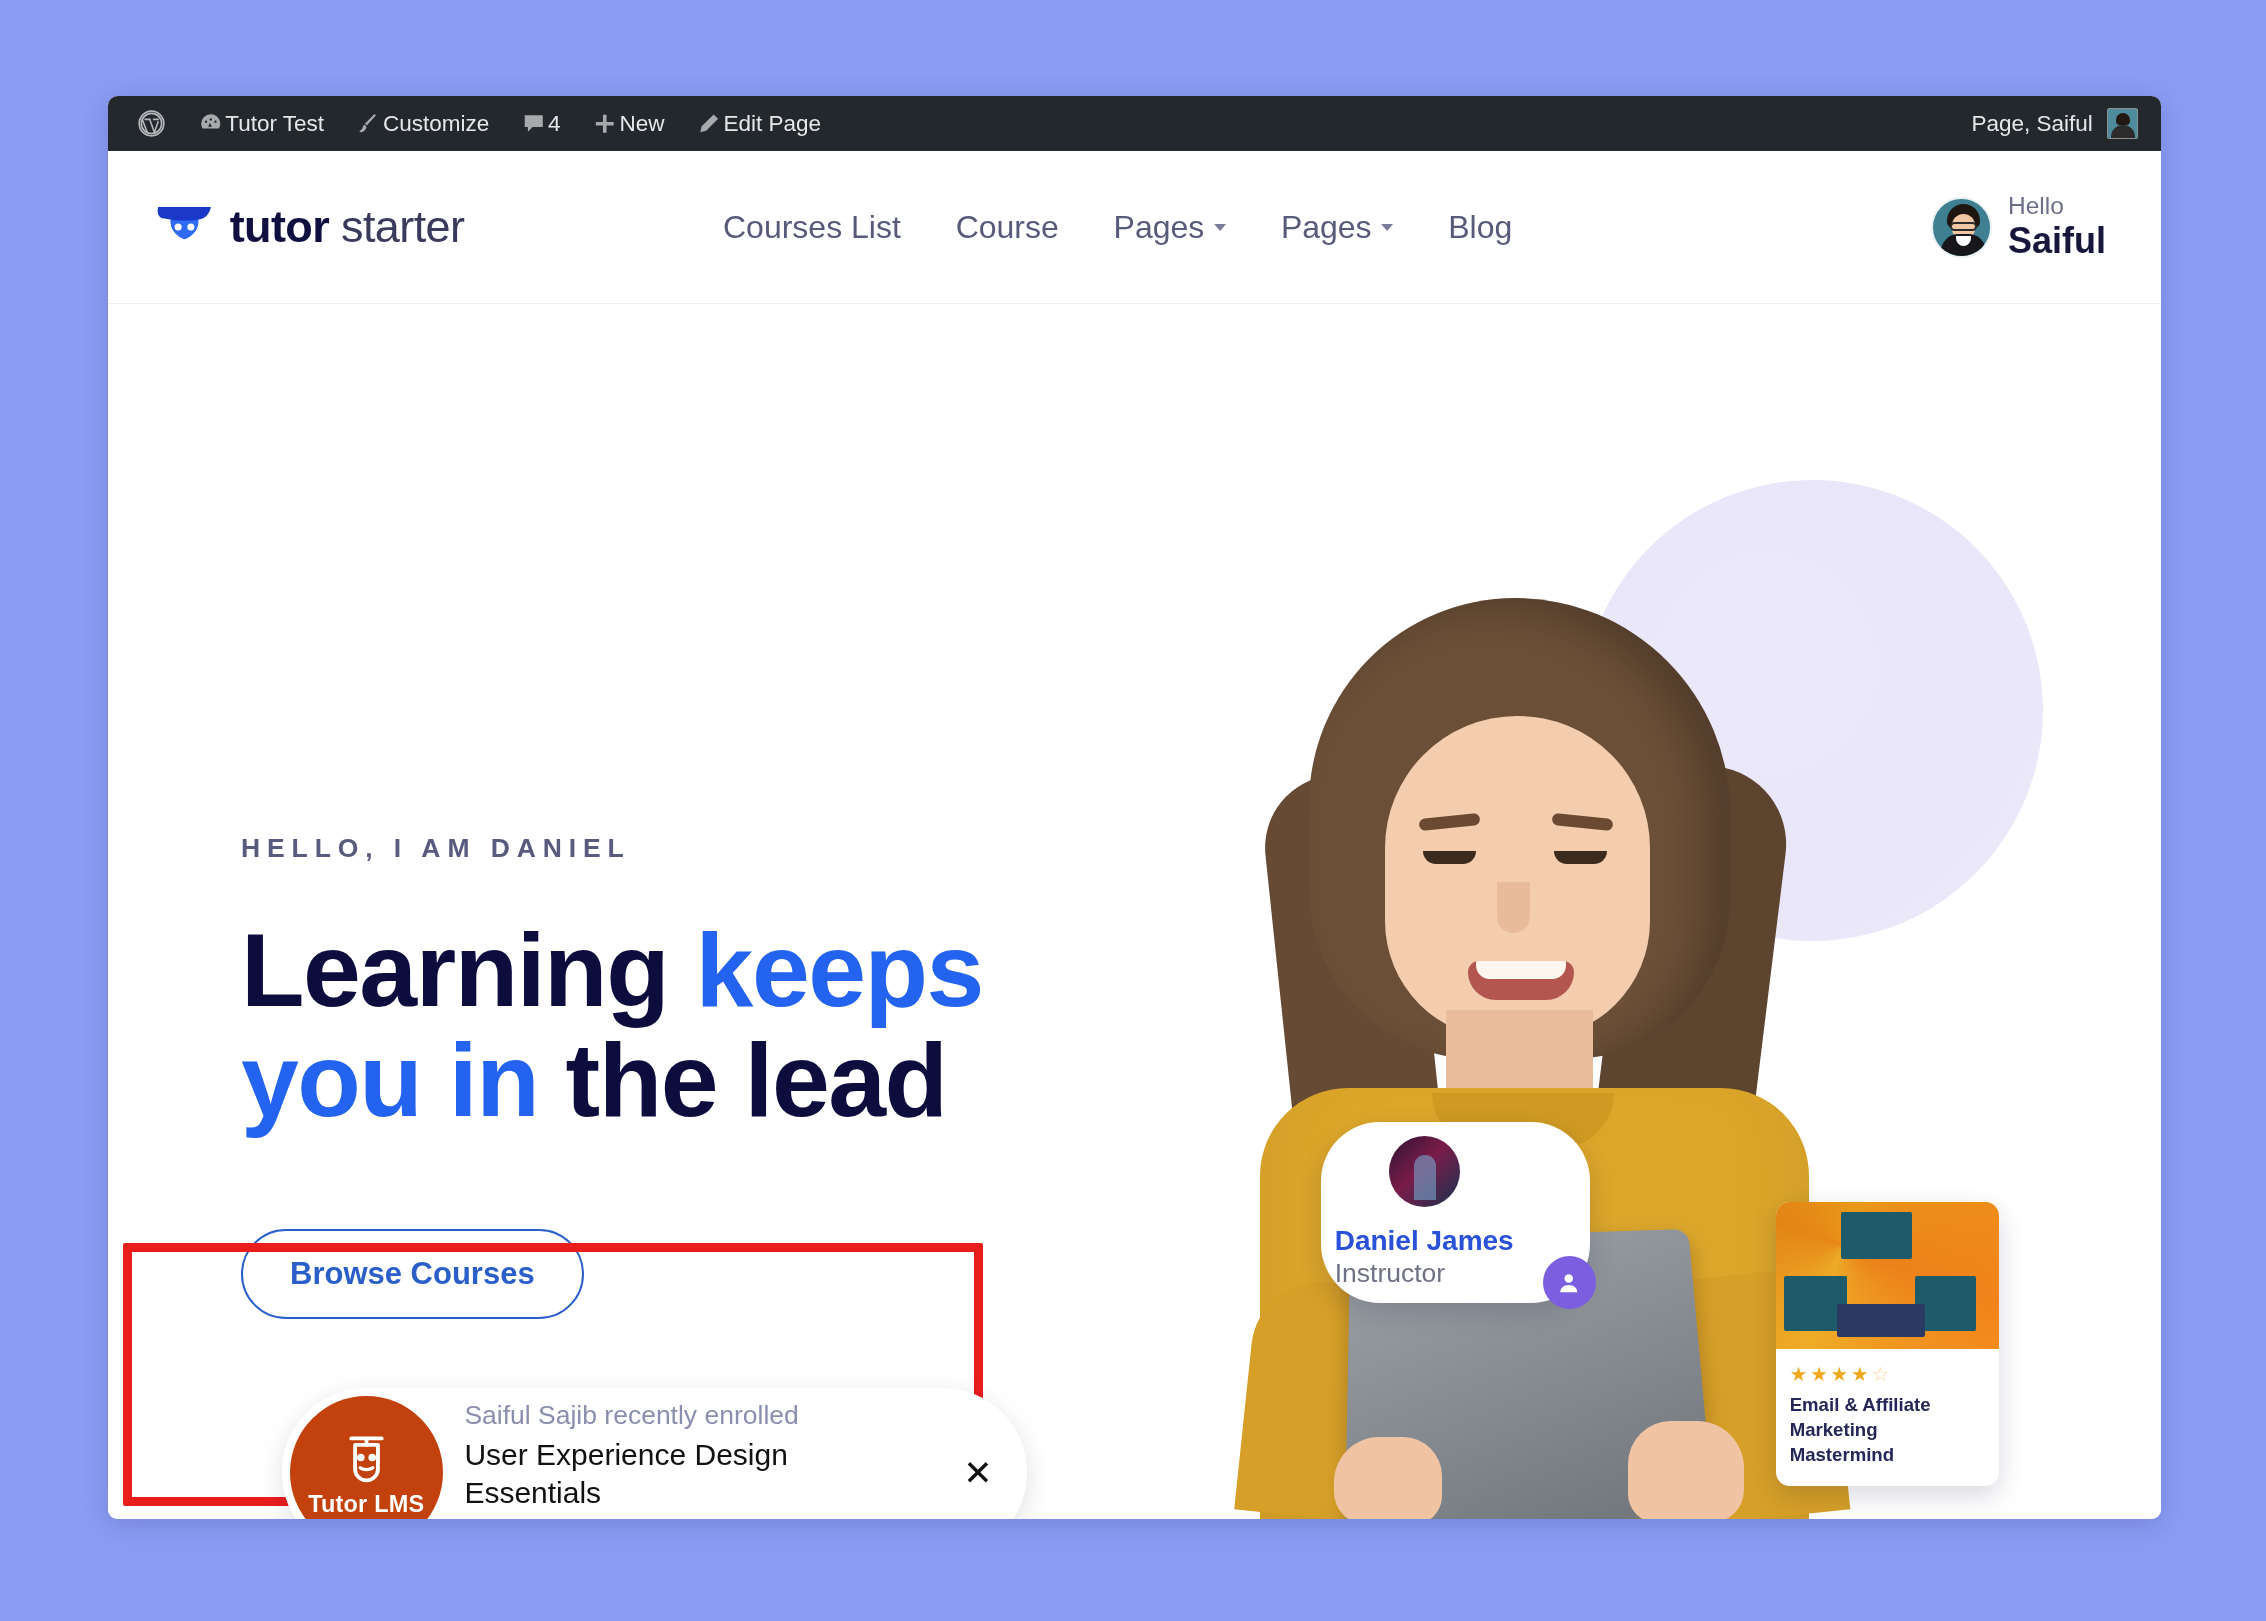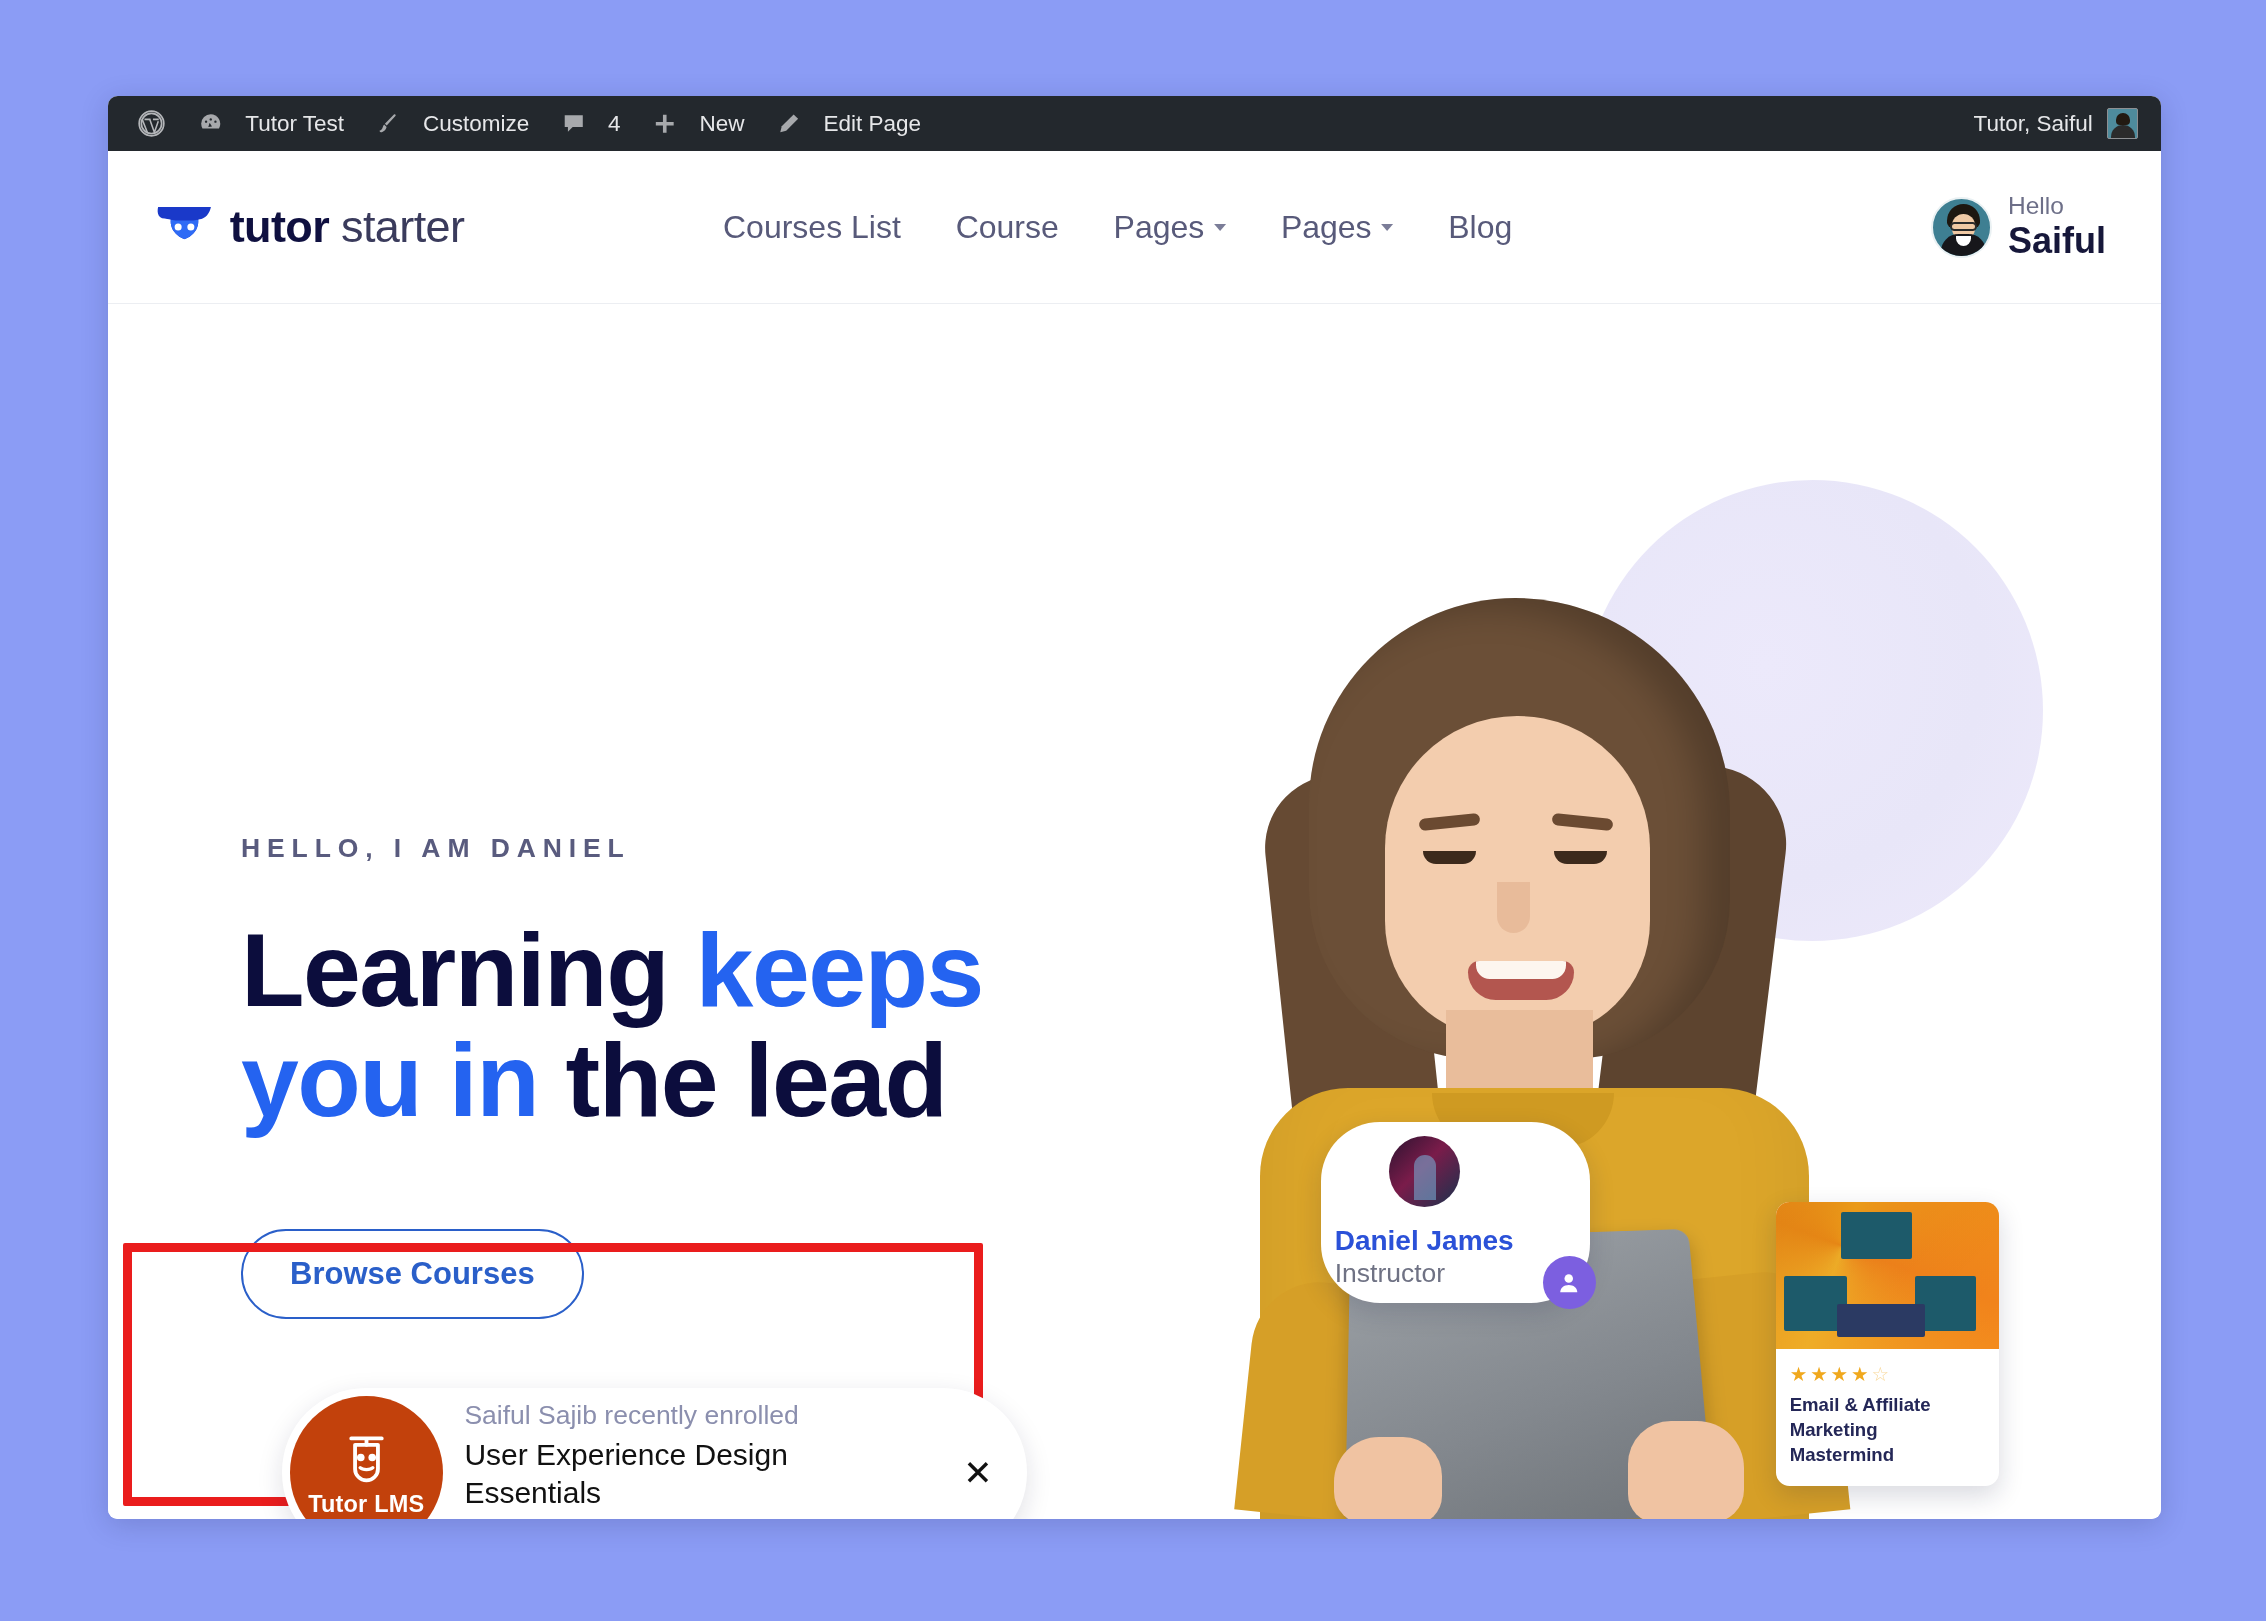--- a/index.html
+++ b/index.html
@@ -25,21 +25,21 @@
   .adminbar {
     height: 55px;
     background: #23282d;
     display: flex; align-items: center;
     padding: 0 21.6px 0 13.7px;
     color: #c3c4c7;
     font-size: 22.5px;
     position: relative;
   }
   .ab-item {
-    display: flex; align-items: center; gap: 22px;
+    display: flex; align-items: center; gap: 2px;
     padding: 0 15.7px; height: 55px;
     color: #e6e7e9; white-space: nowrap;
   }
   .ab-item .glyph { display: flex; align-items: center; }
   .ab-right {
     position: absolute; right: 23.5px; top: 0;
     height: 55px; display: flex; align-items: center; gap: 13.7px;
     font-size: 22.5px; color: #e6e7e9;
   }
   .ab-avatar {
@@ -405,21 +405,21 @@
     <div class="ab-item">
       <span class="glyph">
         <svg width="25.5" height="25.5" viewBox="0 0 24 24" fill="#a7a9ac">
           <path d="M16.6 3.2 20.8 7.4 9.6 18.6 4 20l1.4-5.6L16.6 3.2Z"></path>
         </svg>
       </span>
       <span>Edit Page</span>
     </div>
 
     <div class="ab-right">
-      <span>Tutor, Saiful</span>
+      <span>Page, Saiful</span>
       <span class="ab-avatar"></span>
     </div>
   </div>
 
   <div class="siteheader">
     <a class="brand">
       <span>
         <svg width="59" height="43" viewBox="0 0 60 44">
           <path d="M3 3h54c0 0-1.5 9-8 11.5C49 15 46 15.5 44 16c0 0 1 6.5-3.5 12.5S30 36 30 36s-6-1.5-10.5-7.5S16 16 16 16c-2-.5-5-1-9-1.5C.5 12 3 3 3 3Z" fill="#1a39c9"></path>
           <path d="M16 16s4 1 14 1 14-1 14-1 1 6.5-3.5 12.5S30 36 30 36s-6-1.5-10.5-7.5S16 16 16 16Z" fill="#2f6bf5"></path>

